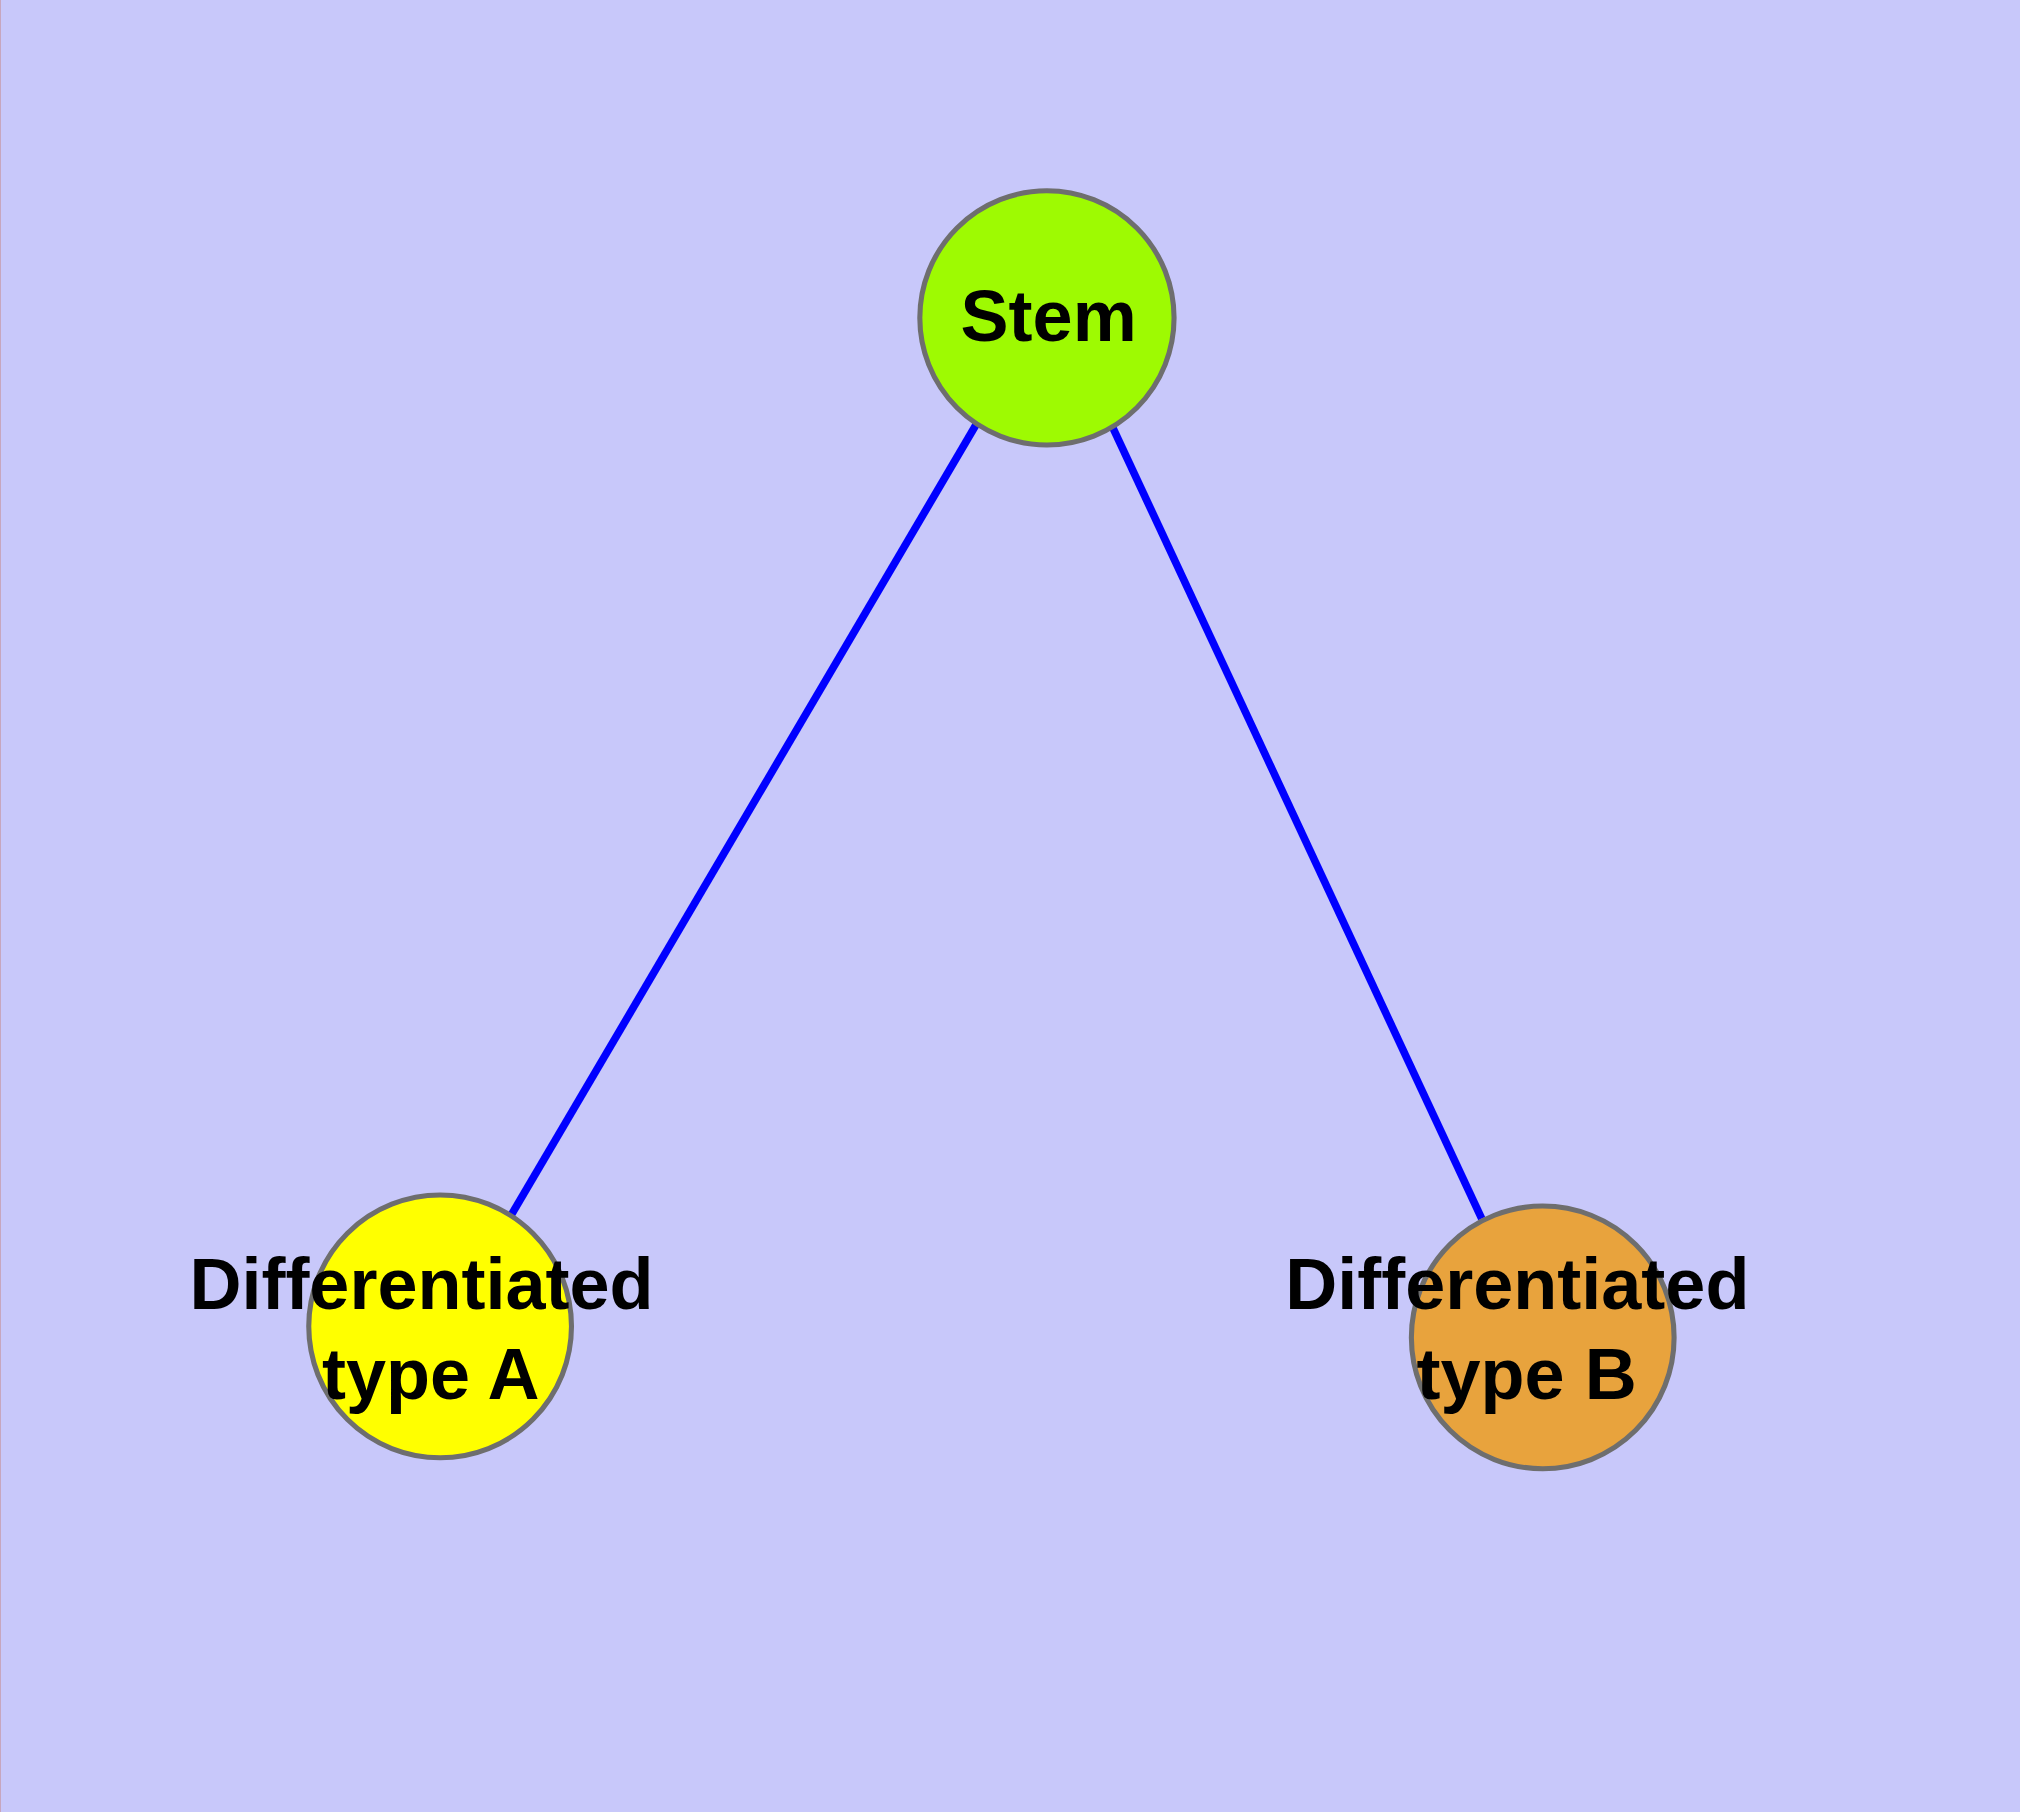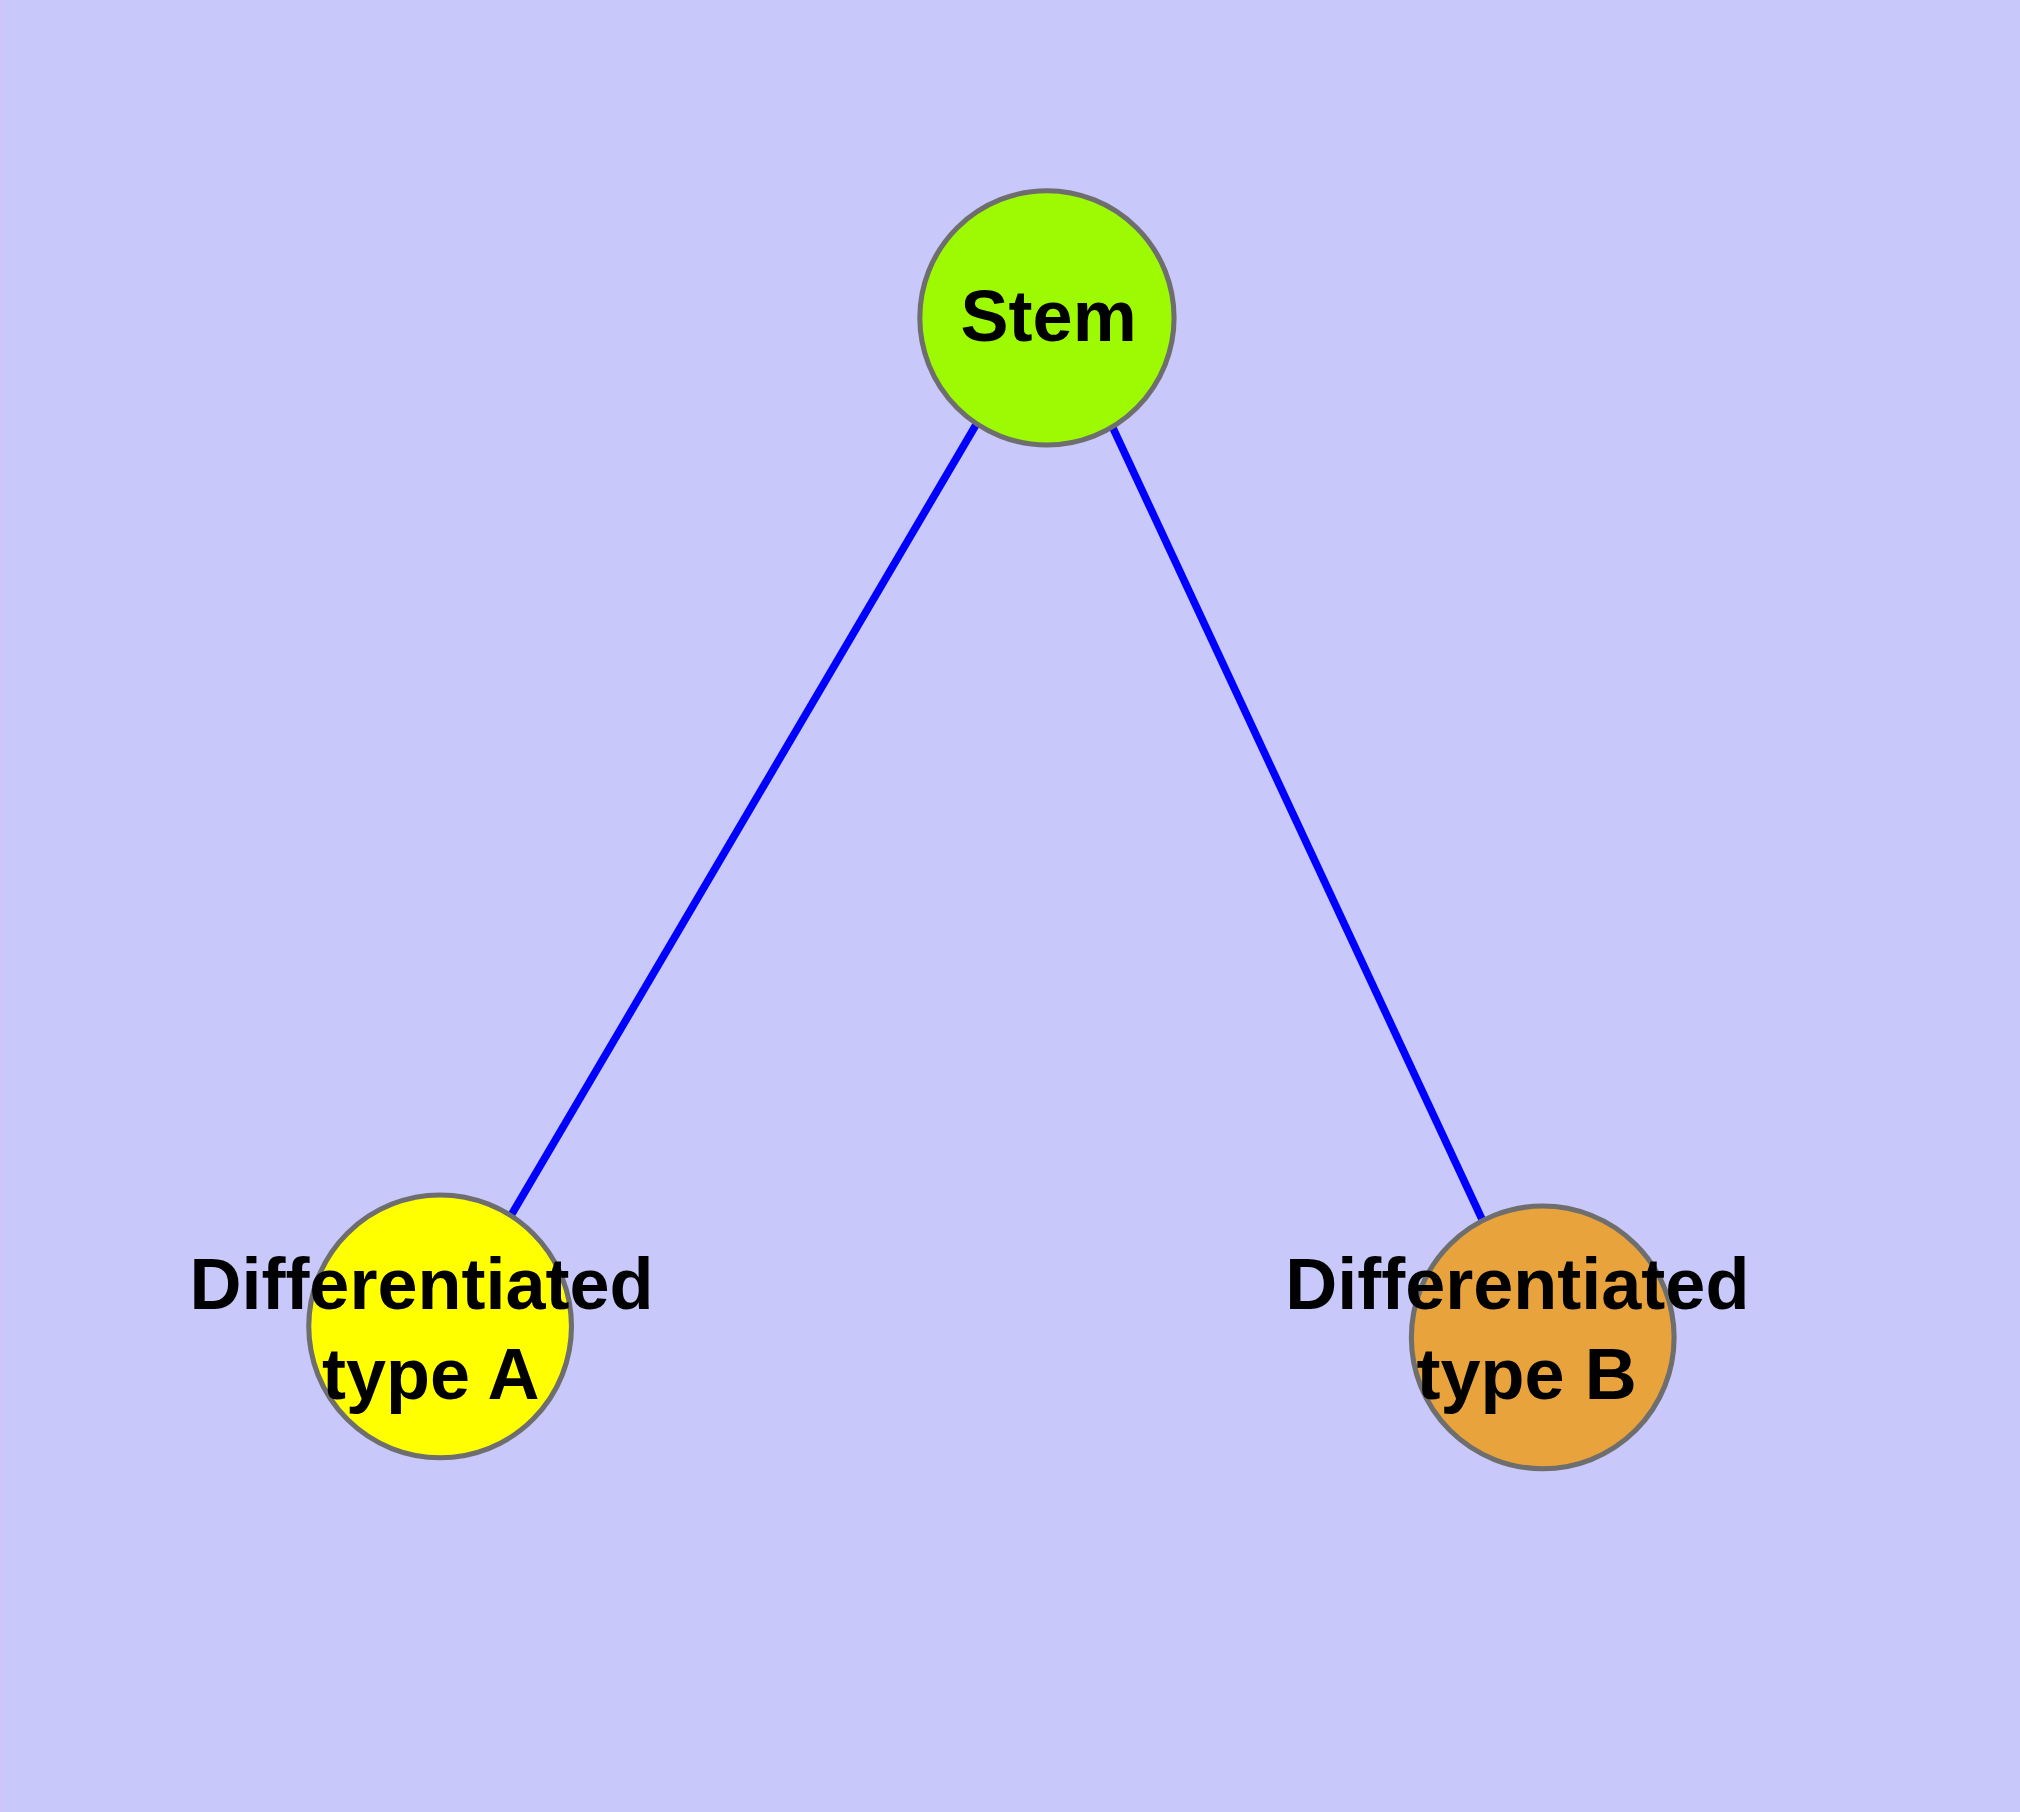--- a/index.html
+++ b/index.html
@@ -29,21 +29,21 @@
     font-size: 85px;
     fill: #000000;
     text-anchor: middle;
     dominant-baseline: middle;
     paint-order: normal;
   }
 </style>
 </head>
 <body style="background: rgb(200, 200, 250);">
 
-<div id="canvas" style="width: 1962px; height: 1812px; background: #f0abfc;">
+<div id="canvas" style="width: 1962px; height: 1812px; background: #c2410c;">
   <svg id="graph-svg" viewBox="0 0 2384 2138" style="width: 2021px; height: 1812px;">
 
     <rect x="0" y="0" width="2384" height="2138" fill="#c8c8fa"></rect>
 
     <g>
       <line x1="1152" y1="500" x2="601" y2="1437" stroke="#0000ff" stroke-width="9" stroke-linecap="butt"></line>
       <line x1="1312" y1="503" x2="1748" y2="1438" stroke="#0000ff" stroke-width="9" stroke-linecap="butt"></line>
     </g>
 
     <g>

